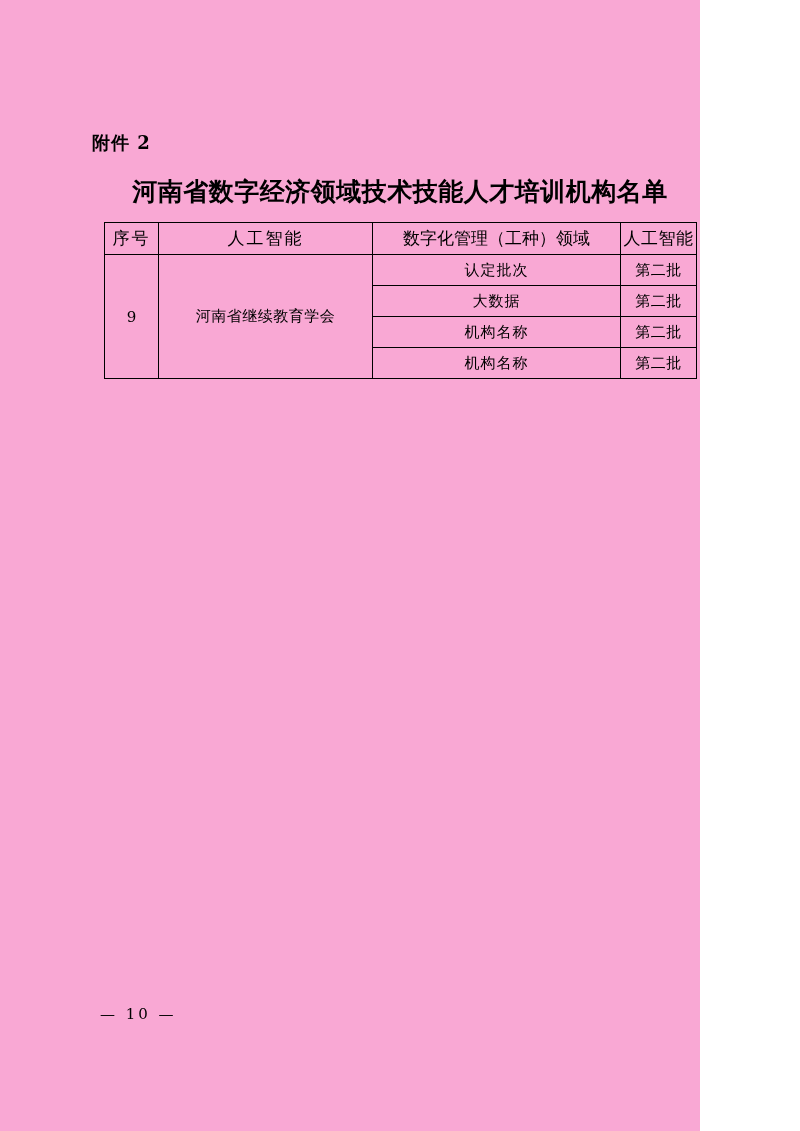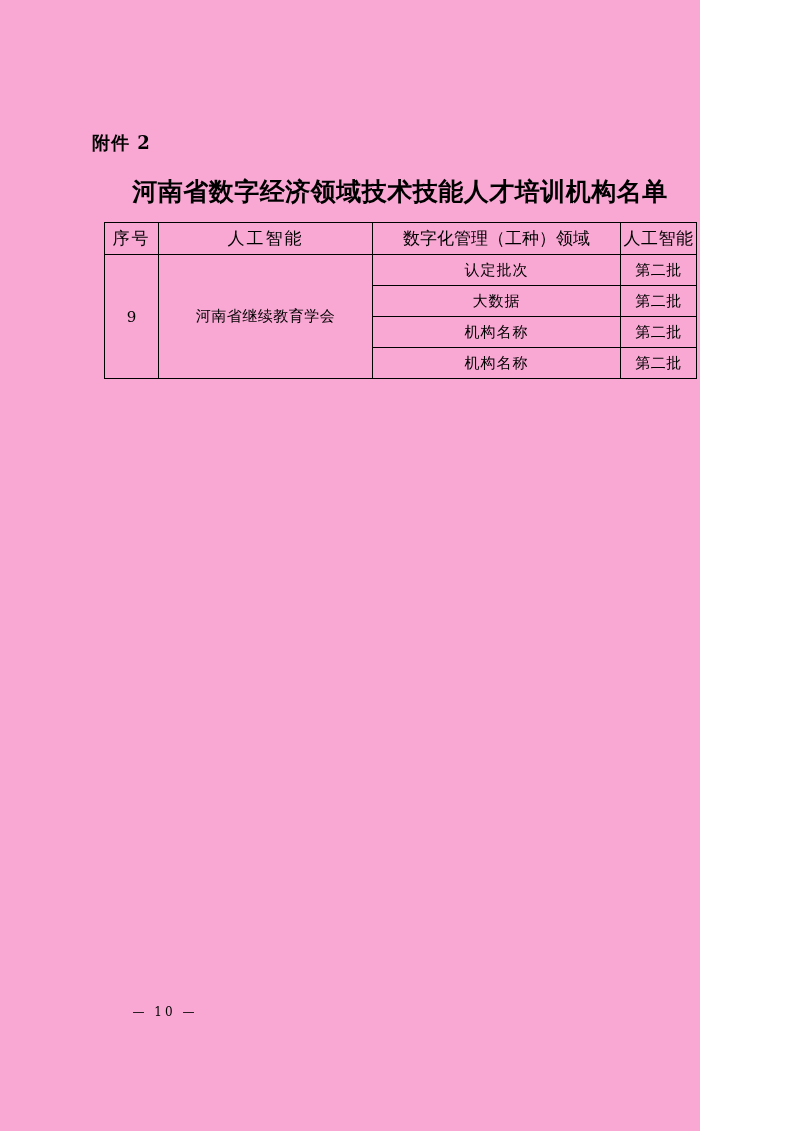--- a/index.html
+++ b/index.html
@@ -80,23 +80,22 @@
   .cell-batch { font-size: 14.5px; letter-spacing: 0.5px; margin-left: 45px; }
   .hdr-seq { letter-spacing: 2px; }
   .hdr-org { letter-spacing: 2px; }
   .hdr-field { letter-spacing: 0px; }
   .hdr-batch { letter-spacing: 0.5px; }
   .page-number {
     position: absolute;
     left: 100px;
     top: 1005px;
     width: 130px;
-    text-align: center;
     font-family: "DejaVu Serif", "Liberation Serif", serif;
-    font-size: 12px;
+    font-size: 15px;
     letter-spacing: 3px;
   }
 </style>
 </head>
 <body>
 
 <div class="page">
 
   <div class="attachment-label">附件 2</div>
 

